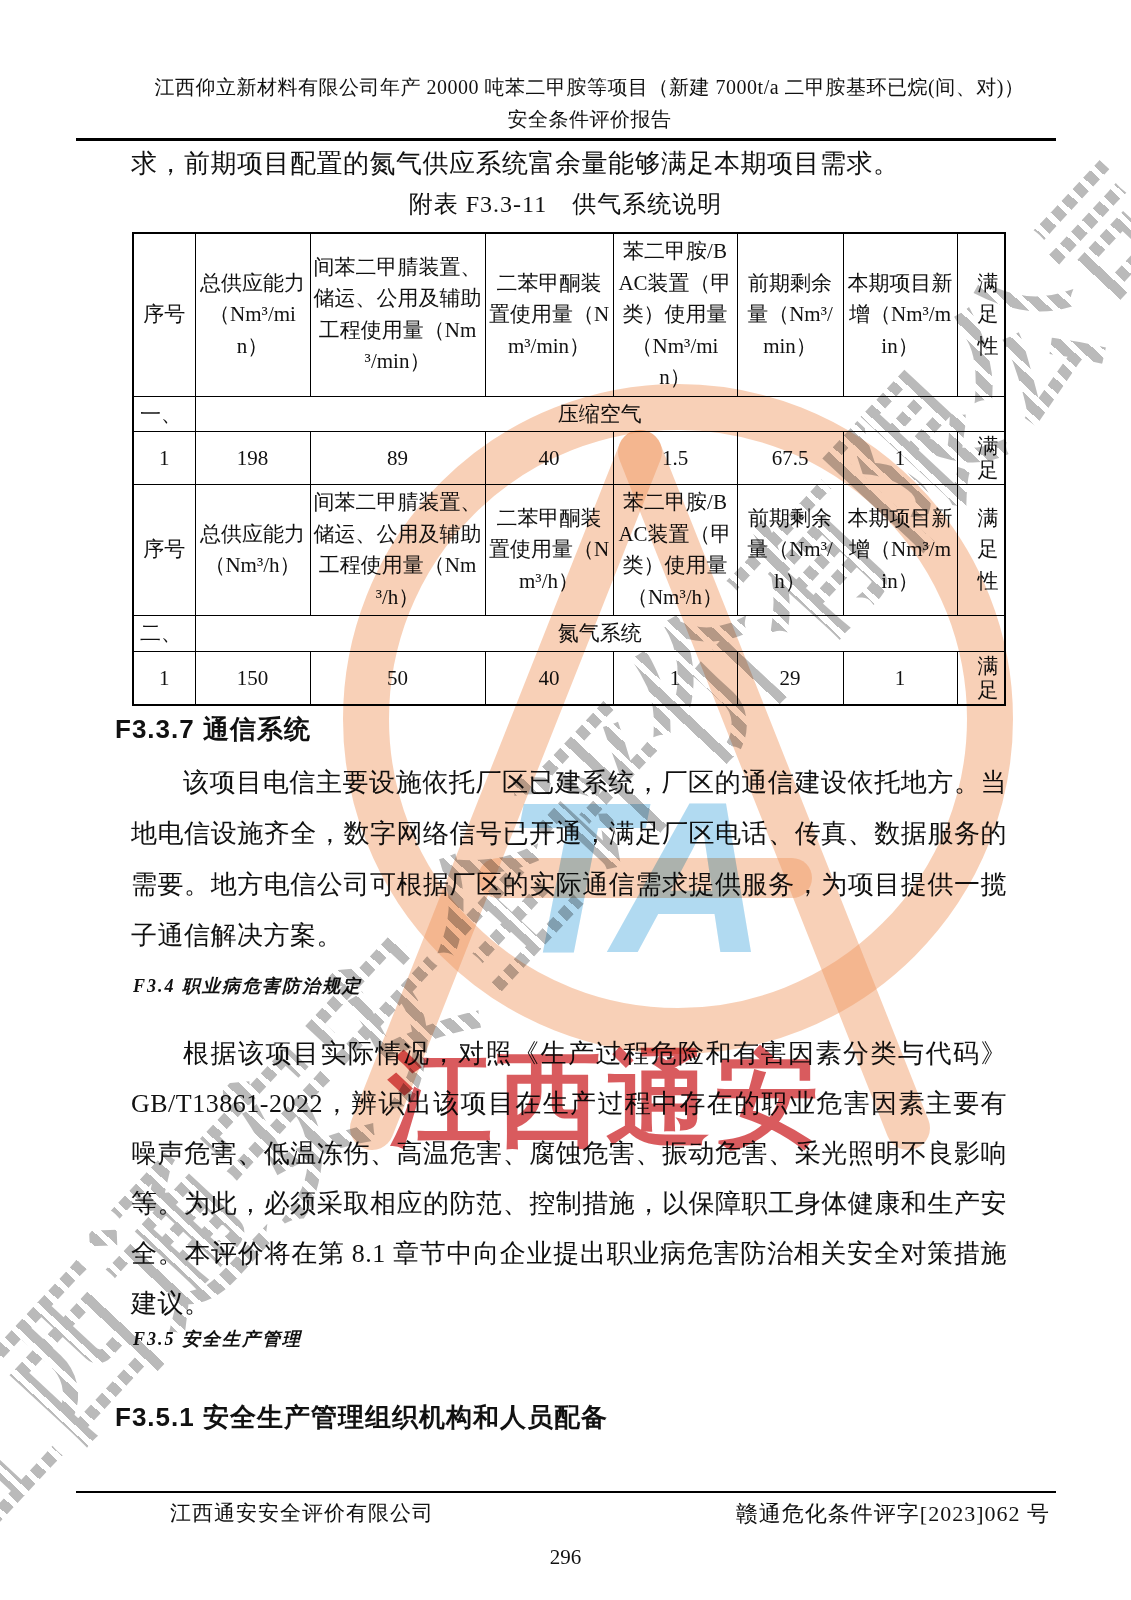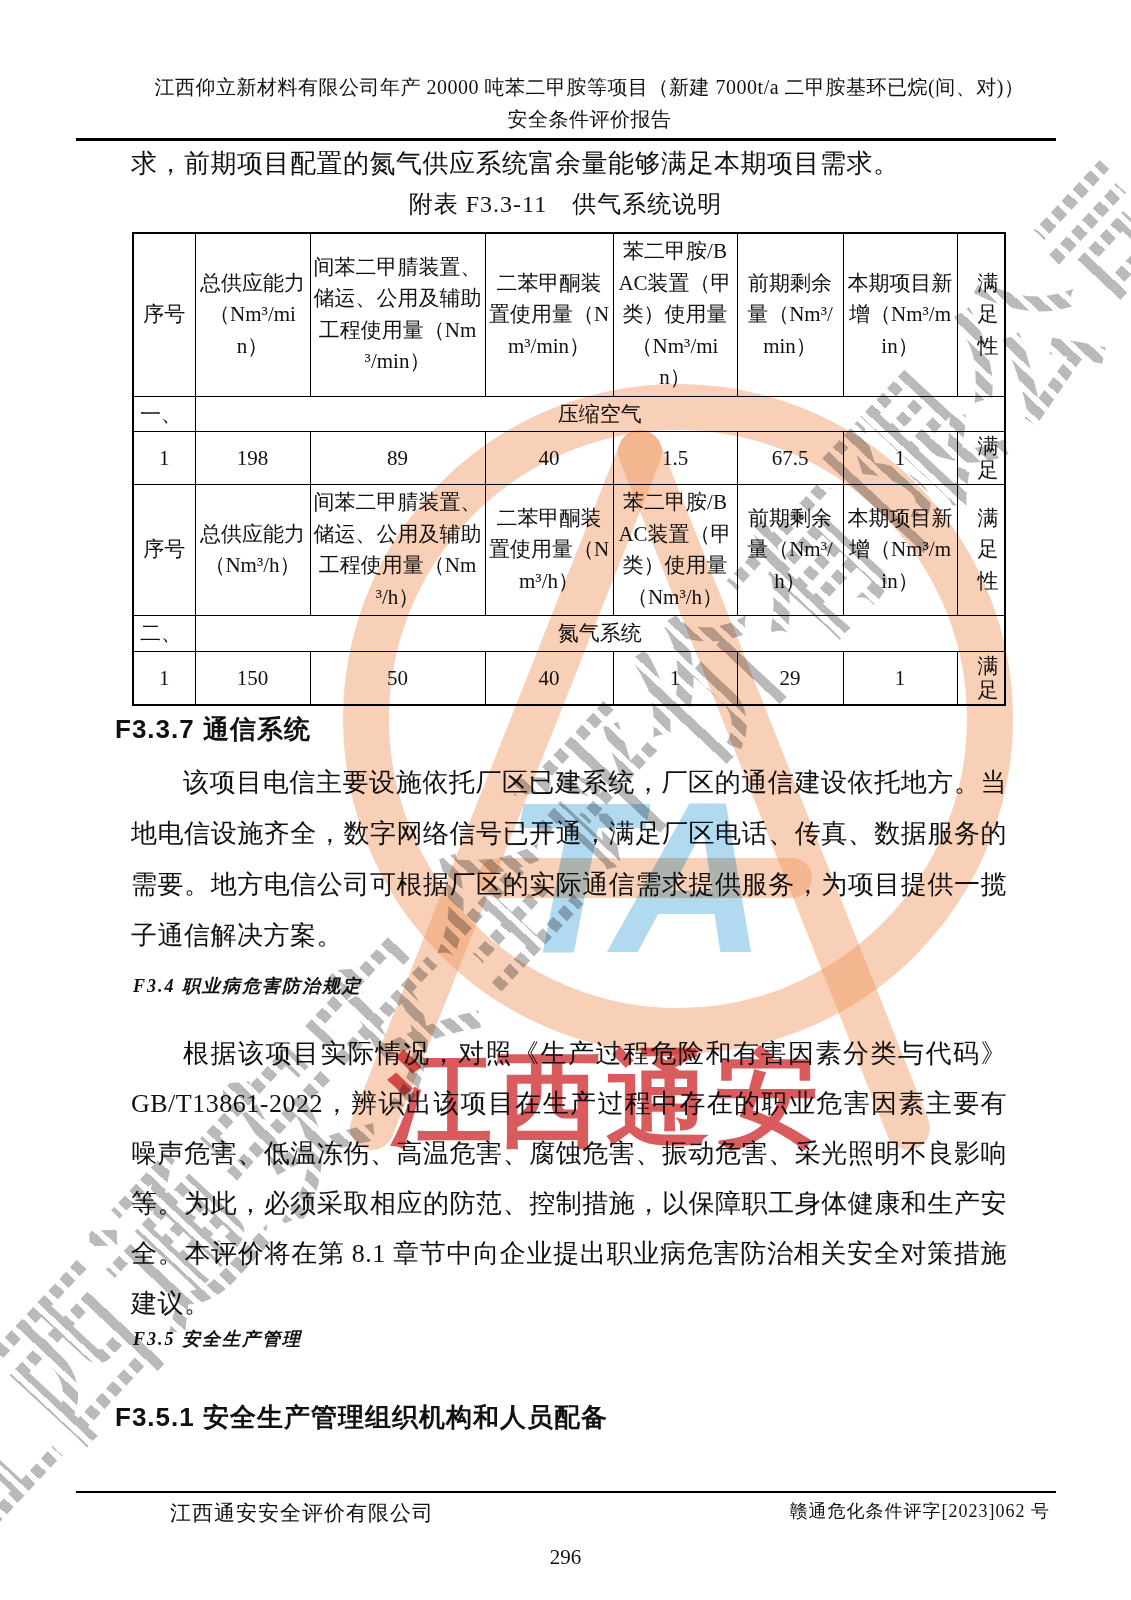--- a/index.html
+++ b/index.html
@@ -58,21 +58,21 @@
   .s337{top:712px;}
   .p337{top:757px;}
   .s34{top:974px;}
   .p34{top:1029px;line-height:50px;}
   .s35{top:1327px;}
   .s351{top:1400px;}
   
   .page-num{position:absolute;top:1545px;left:0;width:100%;text-align:center;font-size:21px;}
   .ftr-rule{position:absolute;top:1491px;left:76px;width:980px;height:2px;background:#000;}
   .ftr-left{position:absolute;top:1499px;left:170px;font-size:21px;letter-spacing:1px;}
-  .ftr-right{position:absolute;top:1499px;right:81px;font-size:18px;letter-spacing:1px;}
+  .ftr-right{position:absolute;top:1499px;right:81px;font-size:22px;letter-spacing:1px;}
   
   .wm{position:absolute;pointer-events:none;mix-blend-mode:multiply;}
   .wm-blue{
     left:504px;top:770px;
     font-family:"Liberation Sans", sans-serif;
     font-style:italic;font-weight:bold;
     font-size:215px;line-height:1;
     color:rgba(125,193,232,0.60);
     letter-spacing:-8px;
   }

